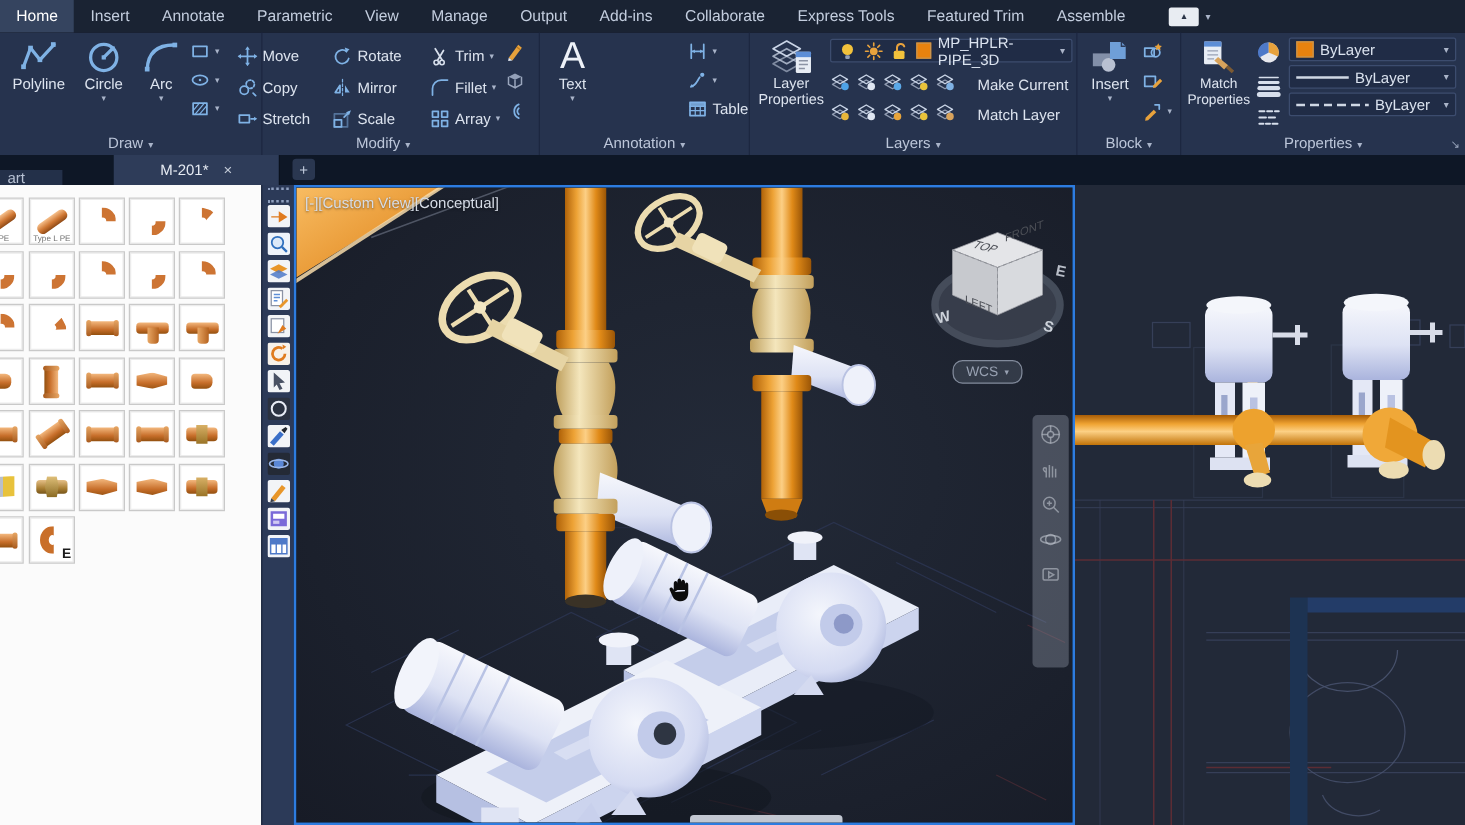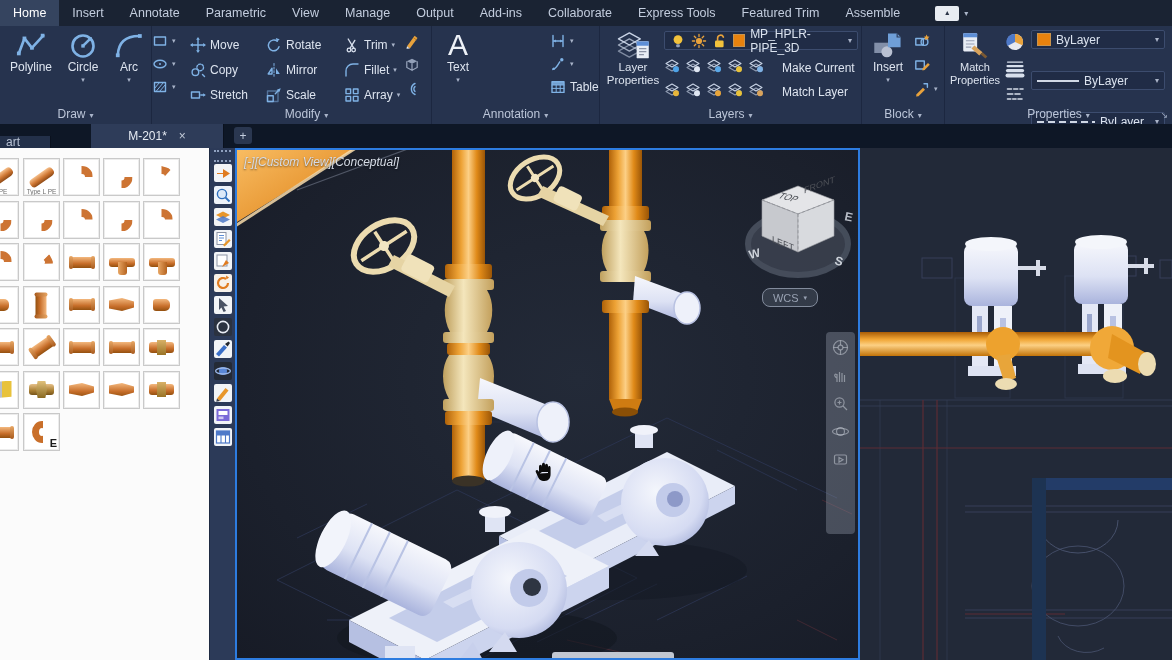--- a/index.html
+++ b/index.html
@@ -82,21 +82,21 @@
   .r45{transform:rotate(45deg);} .r90{transform:rotate(90deg);} .rm35{transform:rotate(-35deg);}
 
   
   .vtoolbar{position:absolute;left:209px;top:0;width:26px;height:512px;background:#2c3a58;border-left:1px solid #1e2a42;box-sizing:border-box;}
   .vgrip{height:8px;margin:2px 4px 1px 4px;border-top:2px dotted #8fa0bf;border-bottom:2px dotted #8fa0bf;}
   .vbtn{width:20px;height:20px;margin:1px auto 2px auto;border-radius:3px;display:flex;align-items:center;justify-content:center;}
   .vbtn svg{width:18px;height:18px;display:block;}
 
   
   .viewport{position:absolute;left:235px;top:0;width:625px;height:512px;background:radial-gradient(ellipse at 55% 45%, #232a38 0%, #1b202c 70%, #171b26 100%);border:2px solid #2d7ce0;box-sizing:border-box;overflow:hidden;}
-  .vp-label{position:absolute;left:7px;top:5px;font-size:12px;color:#d6dce6;text-shadow:0 1px 2px rgba(0,0,0,.5);font-style:italic;}
+  .vp-label{position:absolute;left:7px;top:5px;font-size:12px;color:#d6dce6;text-shadow:0 1px 2px rgba(0,0,0,.5);}
   .scene{position:absolute;inset:0;}
   .wcs-pill{position:absolute;left:525px;top:138px;width:54px;height:17px;border:1px solid #828b9c;border-radius:8px;background:rgba(120,130,148,.25);display:flex;align-items:center;justify-content:center;gap:5px;font-size:11px;color:#98a1b2;}
   .wcs-pill .fcaret{font-size:7px;color:#98a1b2;}
   .navbar{position:absolute;left:589px;top:182px;width:29px;height:202px;background:rgba(148,156,170,.38);border-radius:4px;display:flex;flex-direction:column;align-items:center;padding-top:6px;gap:9px;box-sizing:border-box;}
   .navbar svg{width:19px;height:19px;display:block;opacity:.75;}
   .navbar .nst{stroke:rgba(228,233,242,.6);fill:none;stroke-width:1.2;}
   .tooltip-sliver{position:absolute;left:315px;top:502px;width:122px;height:10px;background:#c2c7d1;border-radius:3px 3px 0 0;}
 
   
   .rightpane{position:absolute;left:860px;top:0;width:312px;height:512px;background:#222938;overflow:hidden;}
@@ -124,21 +124,21 @@
     <div class="ribbon-toggle">
       <div class="rt-btn">
           <span>▴</span>
         </div>
       <span class="rt-caret">▾</span>
     </div>
   </div>
 
   <div class="ribbon">
 
-    <section class="panel" style="left:0;width:152px">
+    <section class="panel" style="left:0;width:210px">
       <div class="bigbtn" style="left:5px;width:52px">
         <span class="bicon icon30">
             <svg viewBox="0 0 16 16">
               <path class="st" d="M1.5 12.5 4.5 4.5l4 5L14.5 3"></path>
               <rect class="f" x="3.5" y="3.5" width="2" height="2"></rect>
               <rect class="f" x="7.5" y="8.5" width="2" height="2"></rect>
               <rect class="f" x="13.2" y="2" width="2" height="2"></rect>
               <rect class="f" x=".5" y="11.5" width="2" height="2"></rect>
             </svg>
           </span>
@@ -567,21 +567,21 @@
               <path class="w" style="stroke-width:2.6" d="M2 10h12"></path>
               <path class="w" style="stroke-width:3.2" d="M2 14h12"></path>
             </svg>
           </span>
         <span class="icon20">
             <svg viewBox="0 0 16 16">
               <path class="w" style="stroke-width:1.3" d="M2 4h3.2M7 4h3.2M12 4h2.4M2 8h4.2M8 8h4M2 12h2.6M6.2 12h2.6M10.4 12h3.2"></path>
             </svg>
           </span>
       </div>
-      <div id="prop-fields" style="position:absolute;left:86px;top:4px;display:flex;flex-direction:column;gap:22px;width:134px">
+      <div id="prop-fields" style="position:absolute;left:86px;top:4px;display:flex;flex-direction:column;gap:3px;width:134px">
           <div class="field">
             <span class="swatch-or"></span>
             <span>ByLayer</span>
             <span class="fcaret">▾</span>
           </div>
           <div class="field">
             <span class="linesample" style="width: 42px;"></span>
             <span>ByLayer</span>
             <span class="fcaret">▾</span>
           </div>

